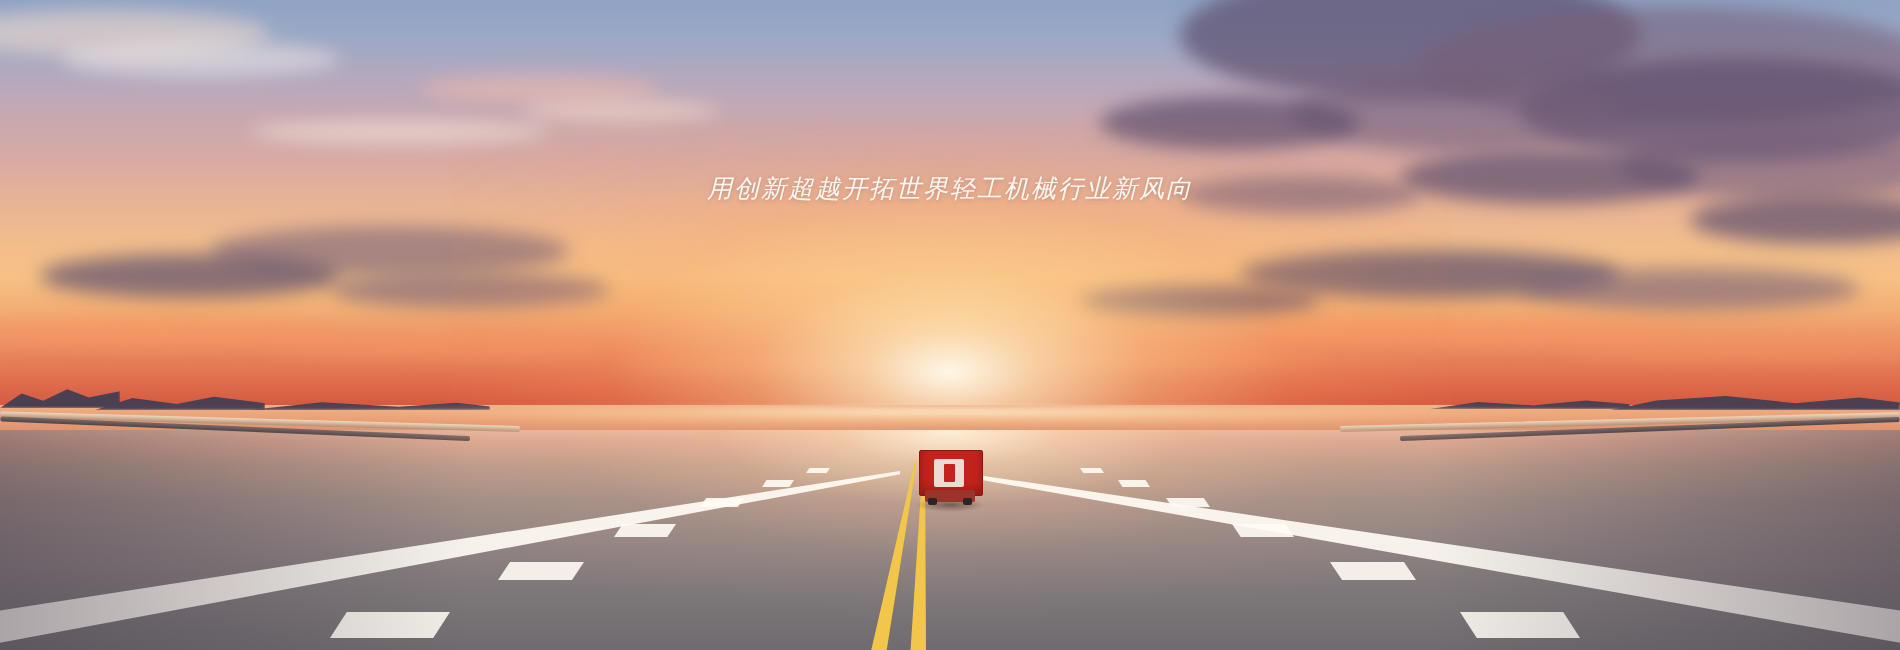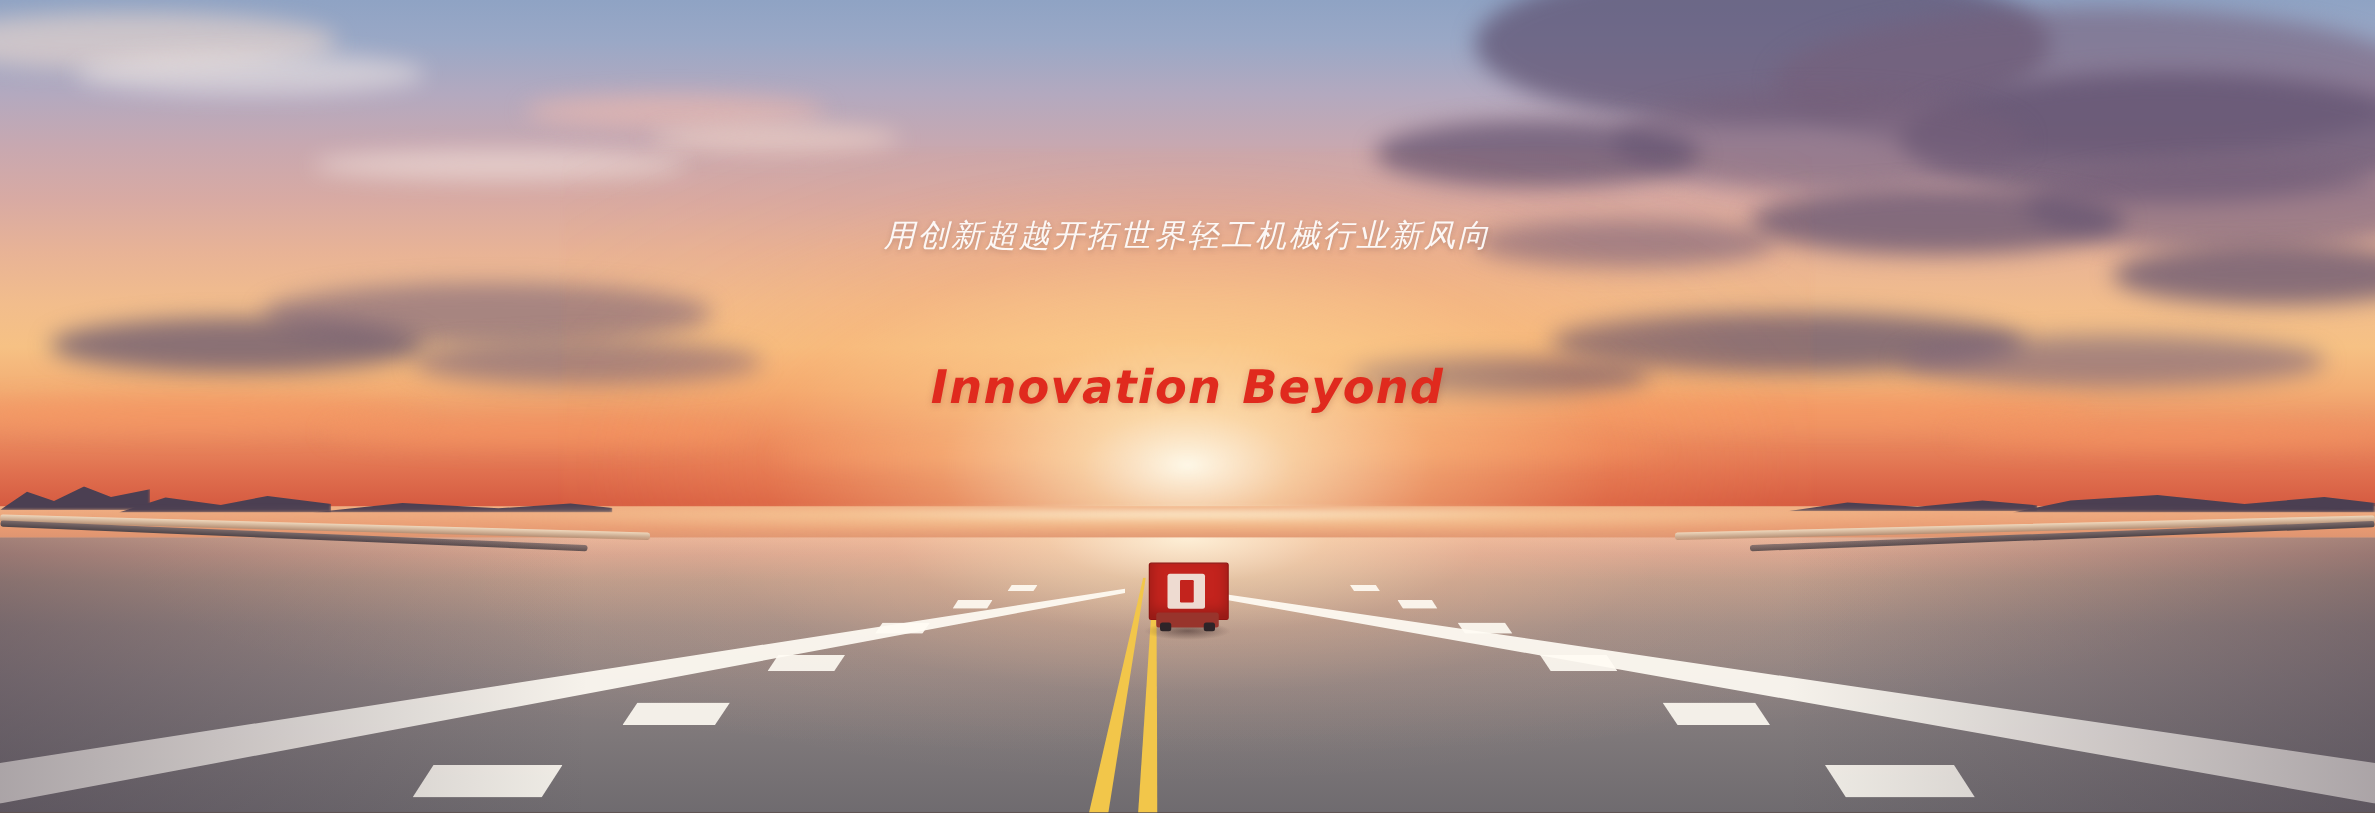--- a/index.html
+++ b/index.html
@@ -293,19 +293,16 @@
     <div class="cab"></div>
     <div class="wheel" style="left:13px;"></div>
     <div class="wheel" style="left:48px;"></div>
   </div>
 
   <div class="textblock">
 
     <div class="subtitle">用创新超越开拓世界轻工机械行业新风向</div>
 
 
-    <div class="englishline">
-      <span>Innovation</span><span class="sp"></span><span>Beyond</span>
-    </div>
 
   </div>
 
 </div>
 
 </body></html>

